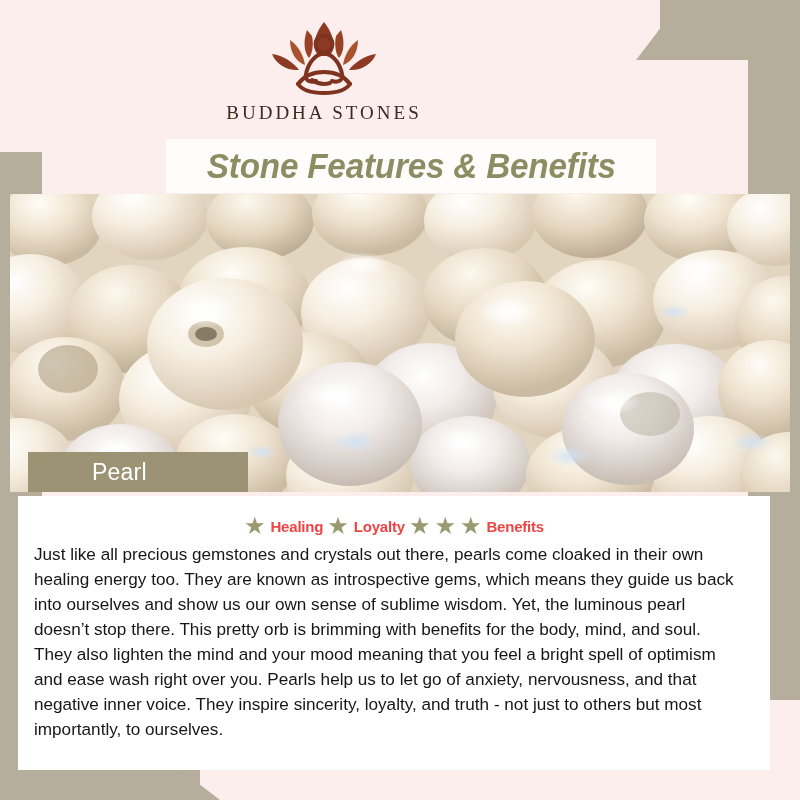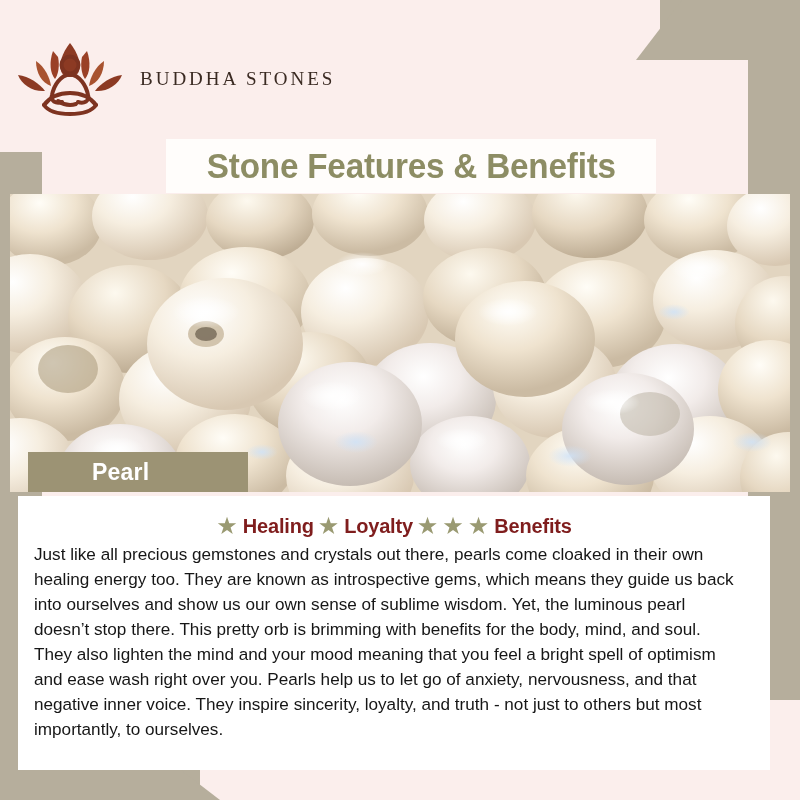--- a/index.html
+++ b/index.html
@@ -37,37 +37,38 @@
   }
   #band-top-notch{
     top:0;right:118px;width:46px;height:60px;
     background:#b6ae9c;
     clip-path:polygon(100% 0,100% 100%,0 100%);
   }
 
   
   #logo-area{
     position:absolute;left:0;top:0;width:648px;height:140px;
-    display:flex;flex-direction:row;align-items:center;justify-content:flex-start;
+    display:flex;flex-direction:column;align-items:center;justify-content:flex-start;
     padding-top:14px;box-sizing:border-box;
     z-index:6;
   }
   #logo-mark{width:140px;height:84px;display:block;}
   #logo-wordmark{
     font-family:"Liberation Serif","DejaVu Serif",serif;
     font-size:19px;letter-spacing:3px;color:#3a2a22;
     margin-top:4px;white-space:nowrap;
   }
 
   
   #title-banner{
     position:absolute;left:166px;top:139px;width:490px;height:54px;
     background:#fffdfb;
     display:flex;align-items:center;justify-content:center;
     z-index:7;
+    font-style:italic;
   }
   #title-text{
     font-size:35px;font-weight:bold;color:#8d8d64;
     letter-spacing:-.2px;white-space:nowrap;
     transform:scaleX(.95);
   }
 
   
   #photo{
     position:absolute;left:10px;top:194px;width:780px;height:298px;
@@ -76,21 +77,21 @@
   }
   #photo svg{display:block;width:100%;height:100%;}
 
   
   #stone-tab{
     position:absolute;left:28px;top:452px;width:220px;height:40px;
     background:#9c9374;z-index:5;
     display:flex;align-items:center;
   }
   #stone-name{
-    color:#ffffff;font-size:23px;font-weight:bold;
+    color:#ffffff;font-size:23px;font-weight:normal;
     padding-left:64px;letter-spacing:.2px;
   }
 
   
   #content-panel{
     position:absolute;left:18px;top:496px;width:752px;height:274px;
     background:#ffffff;z-index:5;
     box-sizing:border-box;padding:14px 14px 0 14px;
   }
 
@@ -99,21 +100,21 @@
     gap:4px;margin:4px 0 4px 0;flex-wrap:nowrap;
   }
   .benefit{
     display:inline-flex;align-items:center;gap:5px;
     white-space:nowrap;
   }
   .benefit .star{
     color:#9a9a72;font-size:24px;line-height:1;
   }
   .benefit .blabel{
-    color:#7f1d1d;font-size:20px;font-weight:bold;
+    color:#ef4444;font-size:15px;font-weight:bold;
     letter-spacing:-.2px;
   }
 
   #body-text{
     color:#161616;
     font-size:17.4px;
     line-height:25px;
     text-align:left;
     margin:2px 2px 0 2px;
     transform:scaleX(.985);

